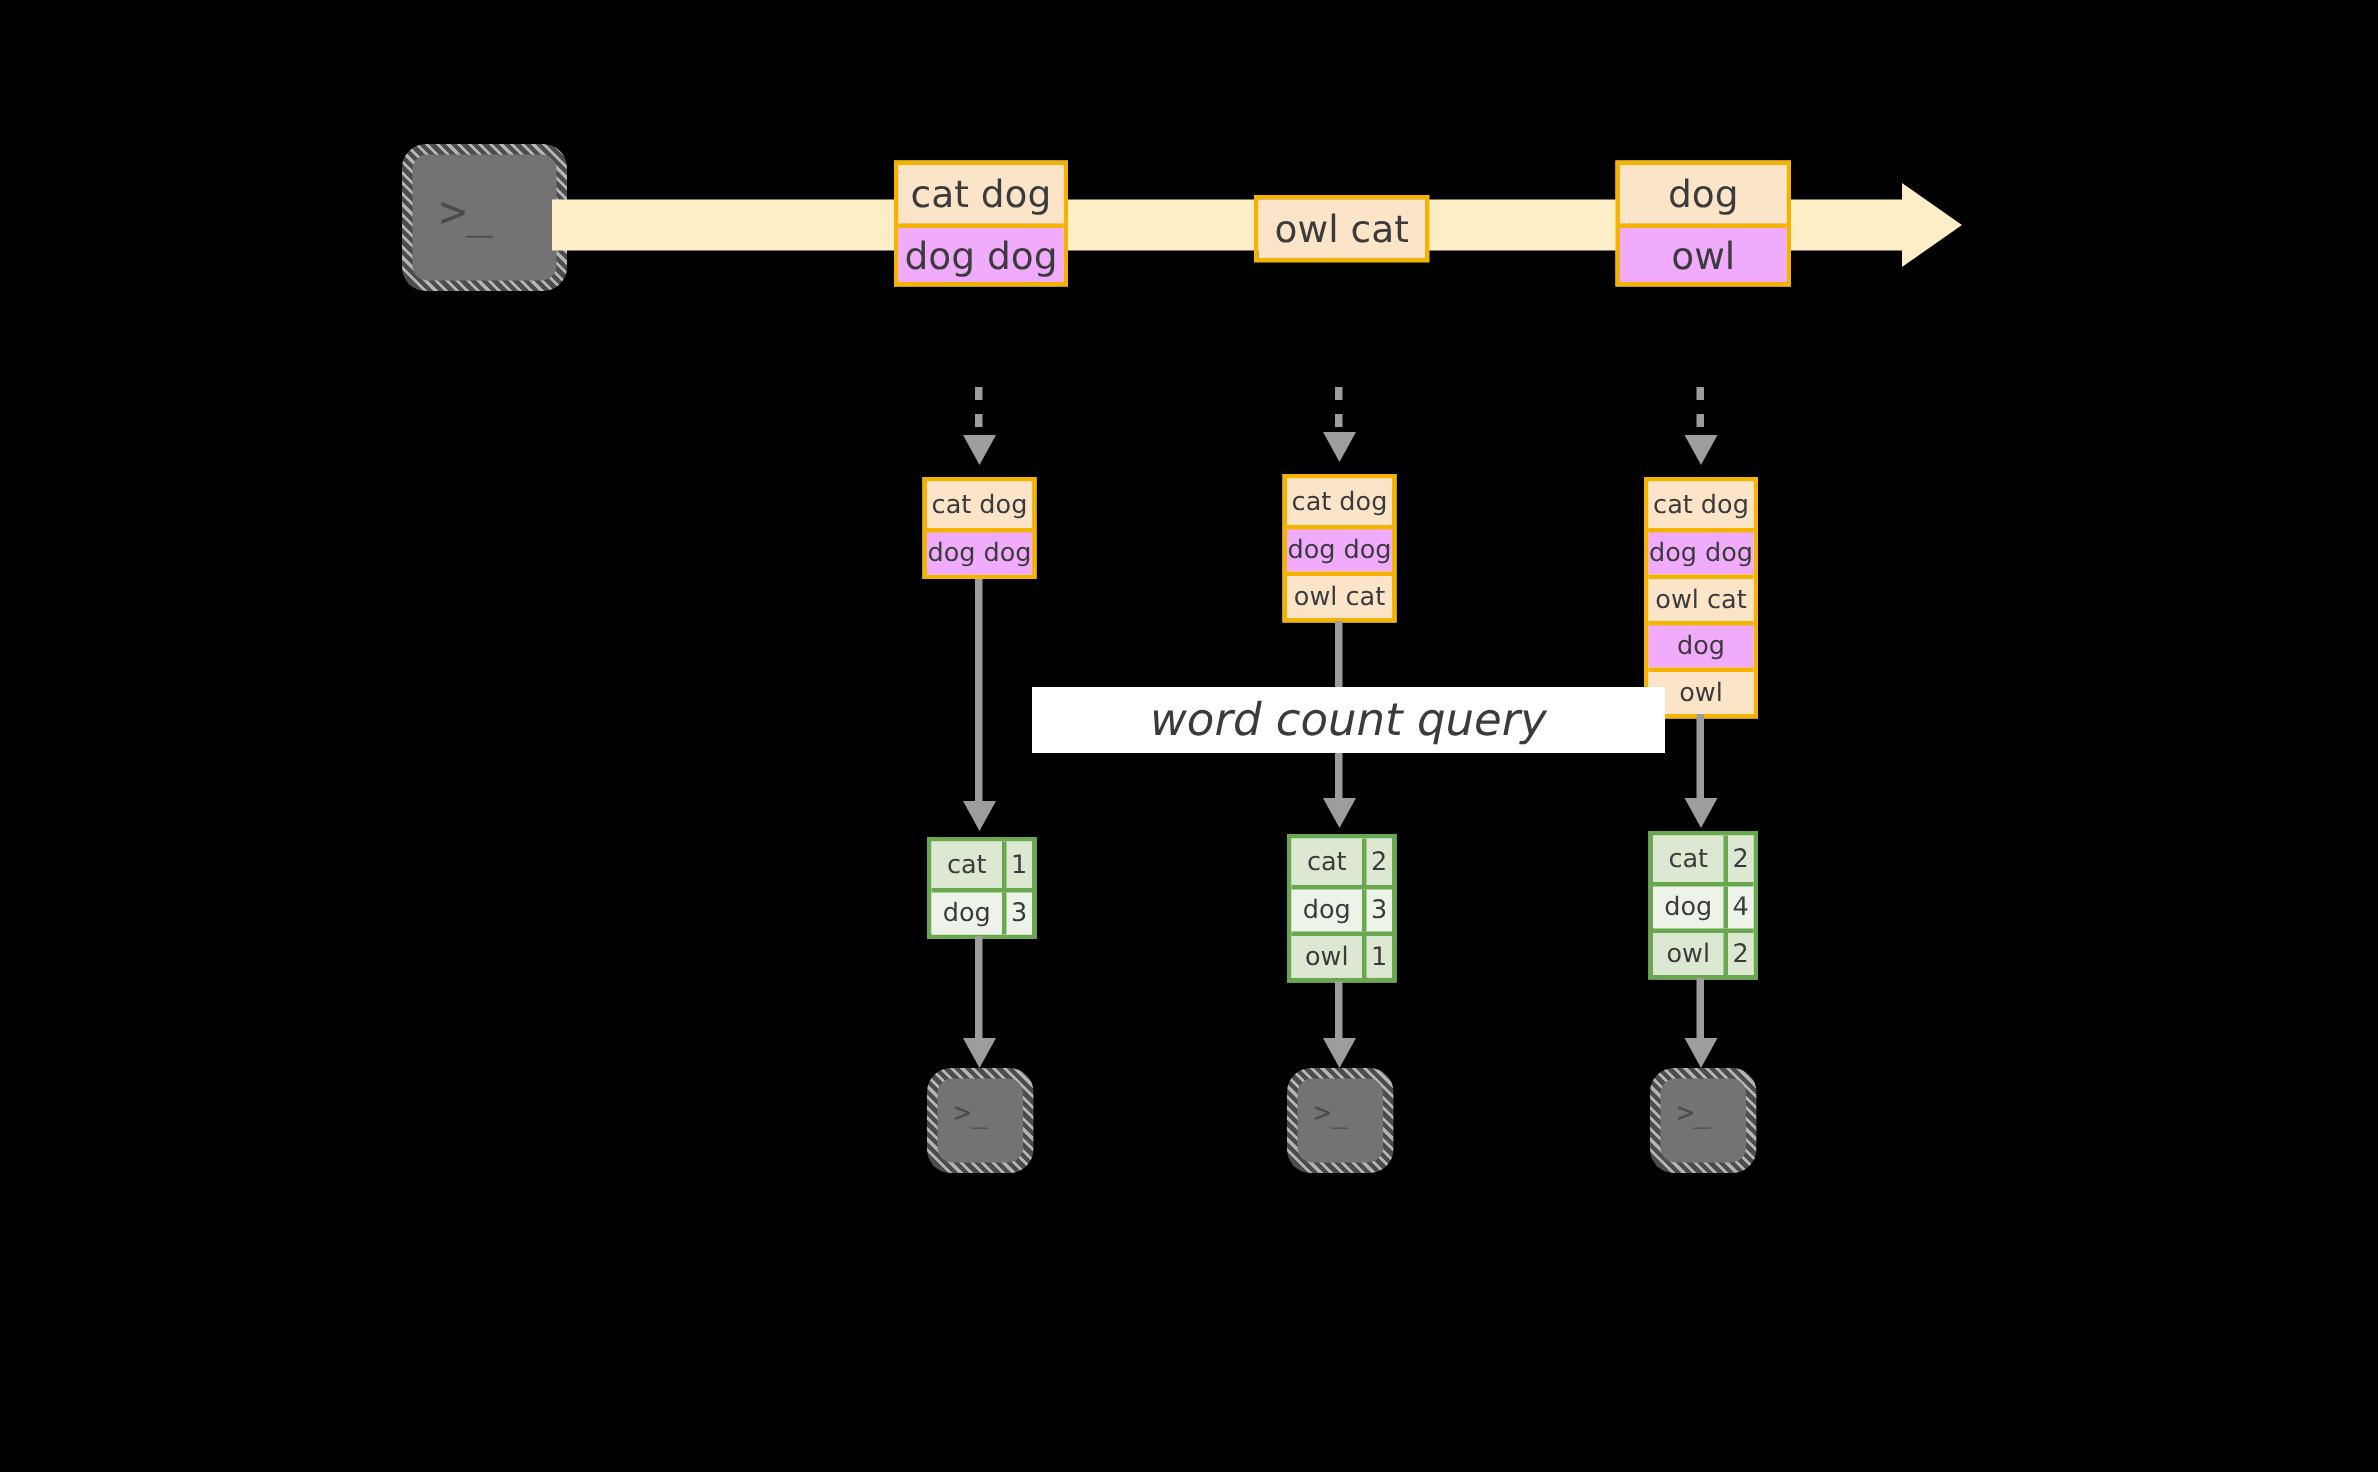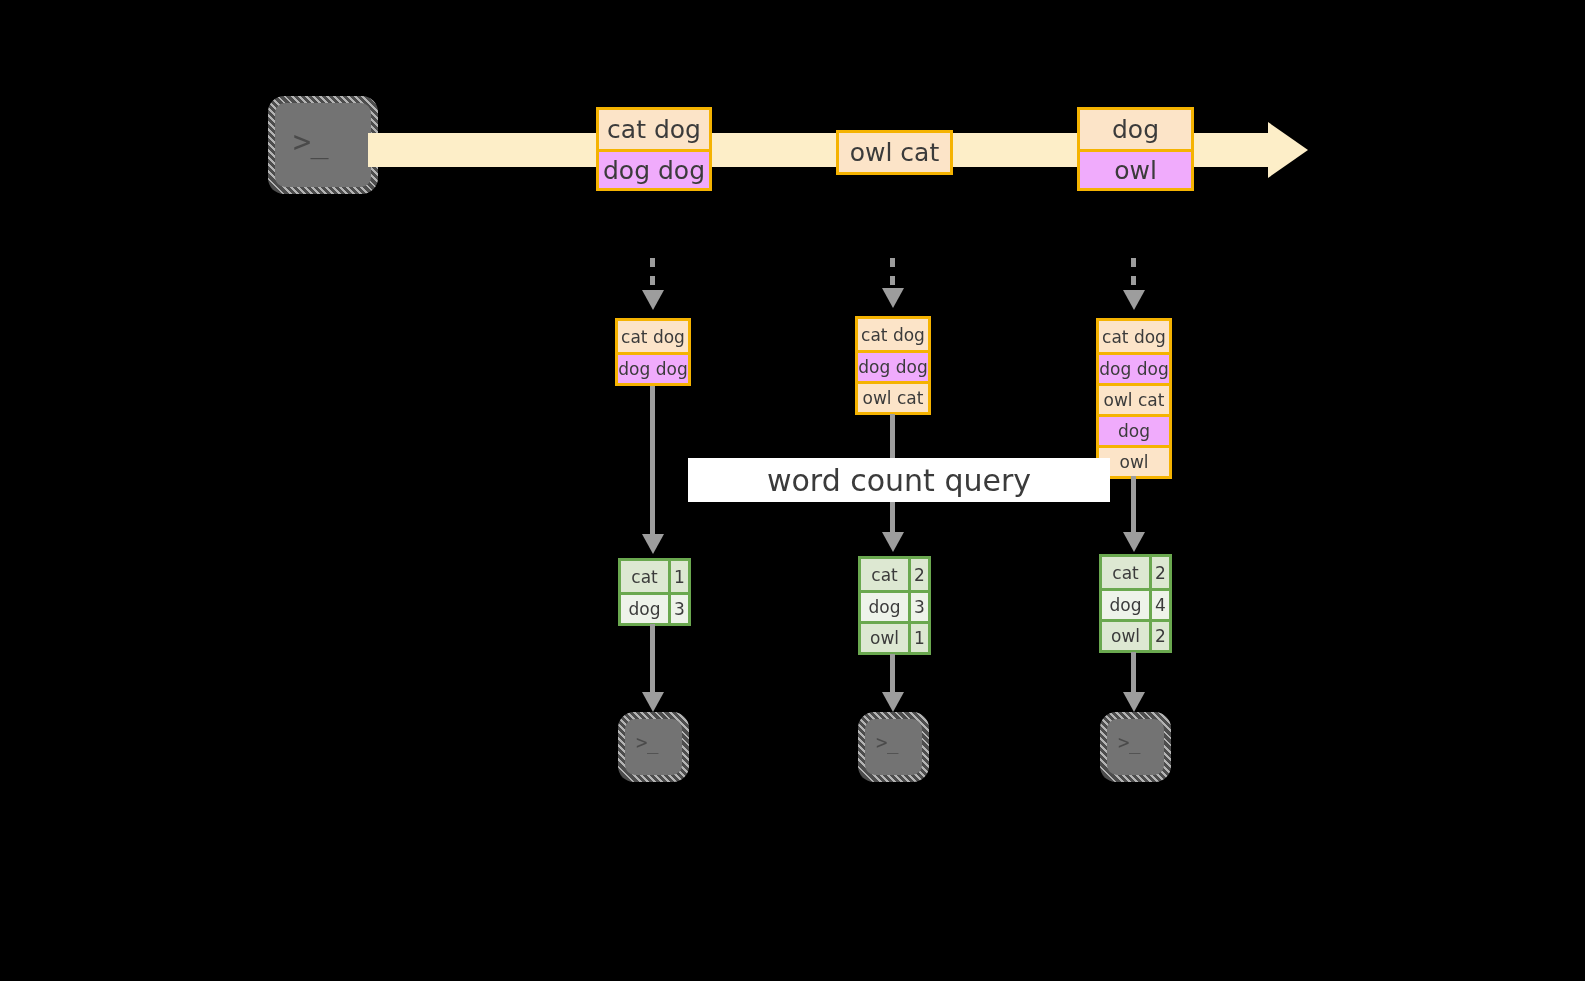--- a/index.html
+++ b/index.html
@@ -130,20 +130,21 @@
 
   
   .query-label {
     position: absolute;
     background: #ffffff;
     display: flex;
     align-items: center;
     justify-content: center;
     color: #3b3b3b;
     white-space: nowrap;
+    font-style: italic;
   }
 </style>
 </head>
 <body>
 
 <div id="canvas">
 
   <div class="terminal" style="left:268px; top:96px; width:110px; height:98px;">
     <div class="inner"></div>
     <div class="glyph" style="left:18px; top:24px; font-size:30px;">&gt;_</div>

